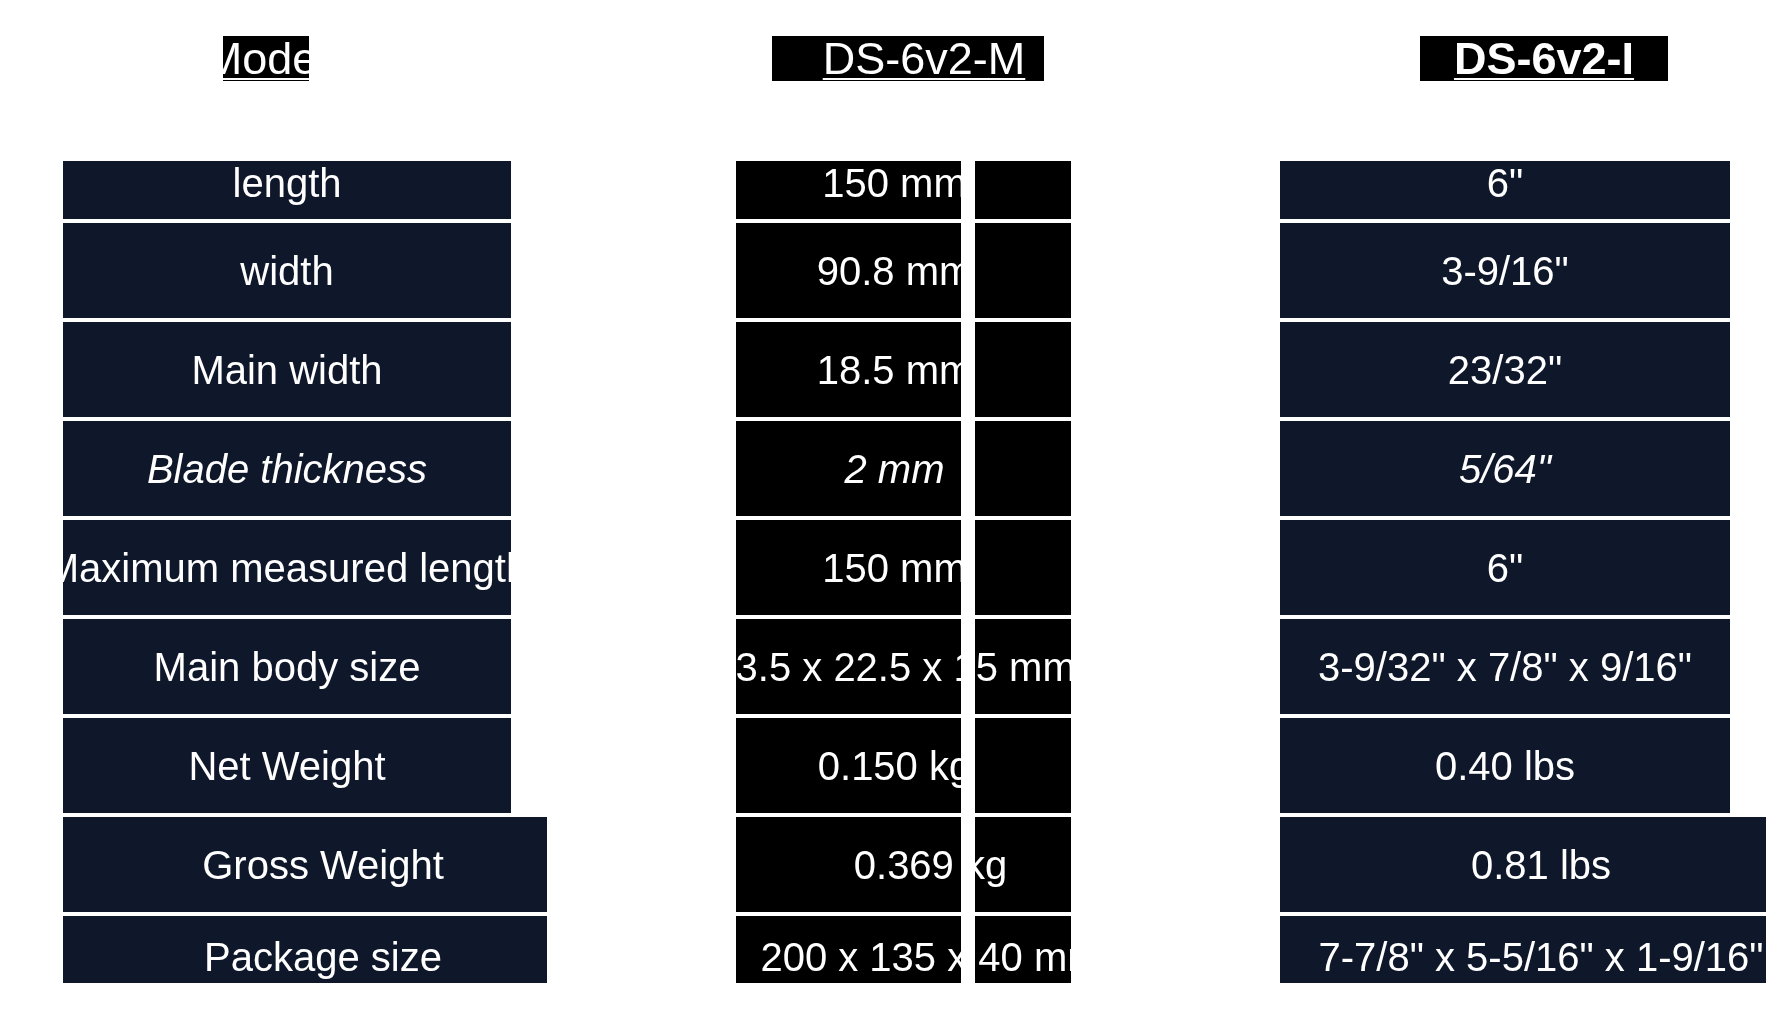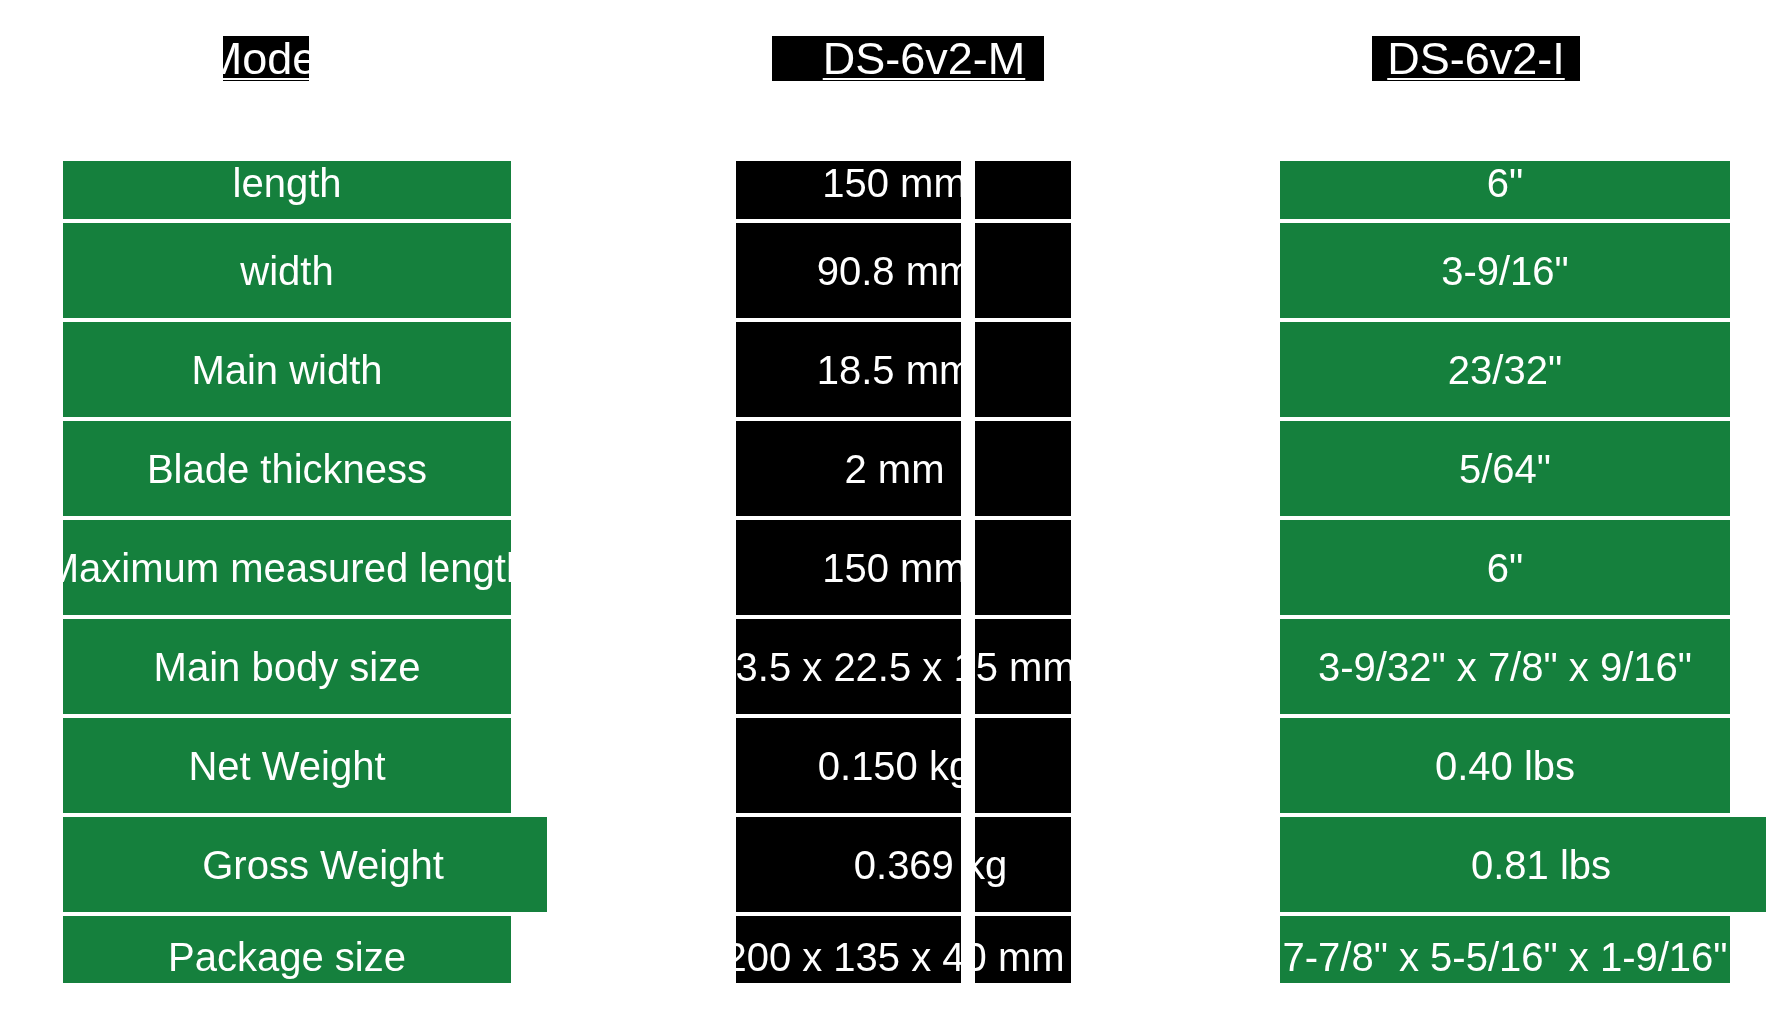--- a/index.html
+++ b/index.html
@@ -21,52 +21,52 @@
     font-size:45px;line-height:1;
   }
   .hdr .txt{
     flex:0 0 auto;
     text-decoration:underline;
     text-decoration-thickness:2px;
     text-underline-offset:4px;
   }
   .hdr-1{left:223px;width:86px;}
   .hdr-2{left:772px;width:240px;padding-left:32px;}
-  .hdr-3{left:1372px;width:208px;}
+  .hdr-3{left:1420px;width:248px;font-weight:bold;}
 
   
   .cell{
     position:absolute;
-    background:#15803d;color:#fff;
+    background:#0f172a;color:#fff;
     display:flex;align-items:center;justify-content:center;
     overflow:hidden;white-space:nowrap;
     font-size:40px;line-height:1.05;
   }
   .txt{flex:0 0 auto;}
   .c1{left:63px;width:448px;}
   .c3{left:1280px;width:450px;}
 
   
   .c2{left:736px;width:335px;background:transparent;}
   .c2 .bg{position:absolute;top:0;bottom:0;background:#000;}
   .c2 .bg-main{left:0;width:225px;}
   .c2 .bg-strip{left:239px;width:96px;}
   .c2 .txt{position:relative;transform:translateX(-9px);}
 
   
   .r1 .cell{top:161px;height:58px;align-items:flex-start;}
   .r1 .cell .txt{padding-top:1px;}
   .r2 .cell{top:223px;height:95px;}
   .r3 .cell{top:322px;height:95px;}
-  .r4 .cell{top:421px;height:95px;}
+  .r4 .cell{top:421px;height:95px;font-style:italic;}
   .r5 .cell{top:520px;height:95px;}
   .r6 .cell{top:619px;height:95px;}
   .r7 .cell{top:718px;height:95px;align-items:center;}
   .r8 .cell{top:817px;height:95px;padding-left:36px;}
-  .r9 .cell{top:916px;height:67px;align-items:flex-end;}
+  .r9 .cell{top:916px;height:67px;align-items:flex-end;padding-left:36px;}
   .r9 .cell .txt{padding-bottom:5px;}
 </style>
 </head>
 <body>
 
 <div class="stage">
 
   <div class="hdr hdr-1">
     <span class="txt">Model</span>
   </div>

